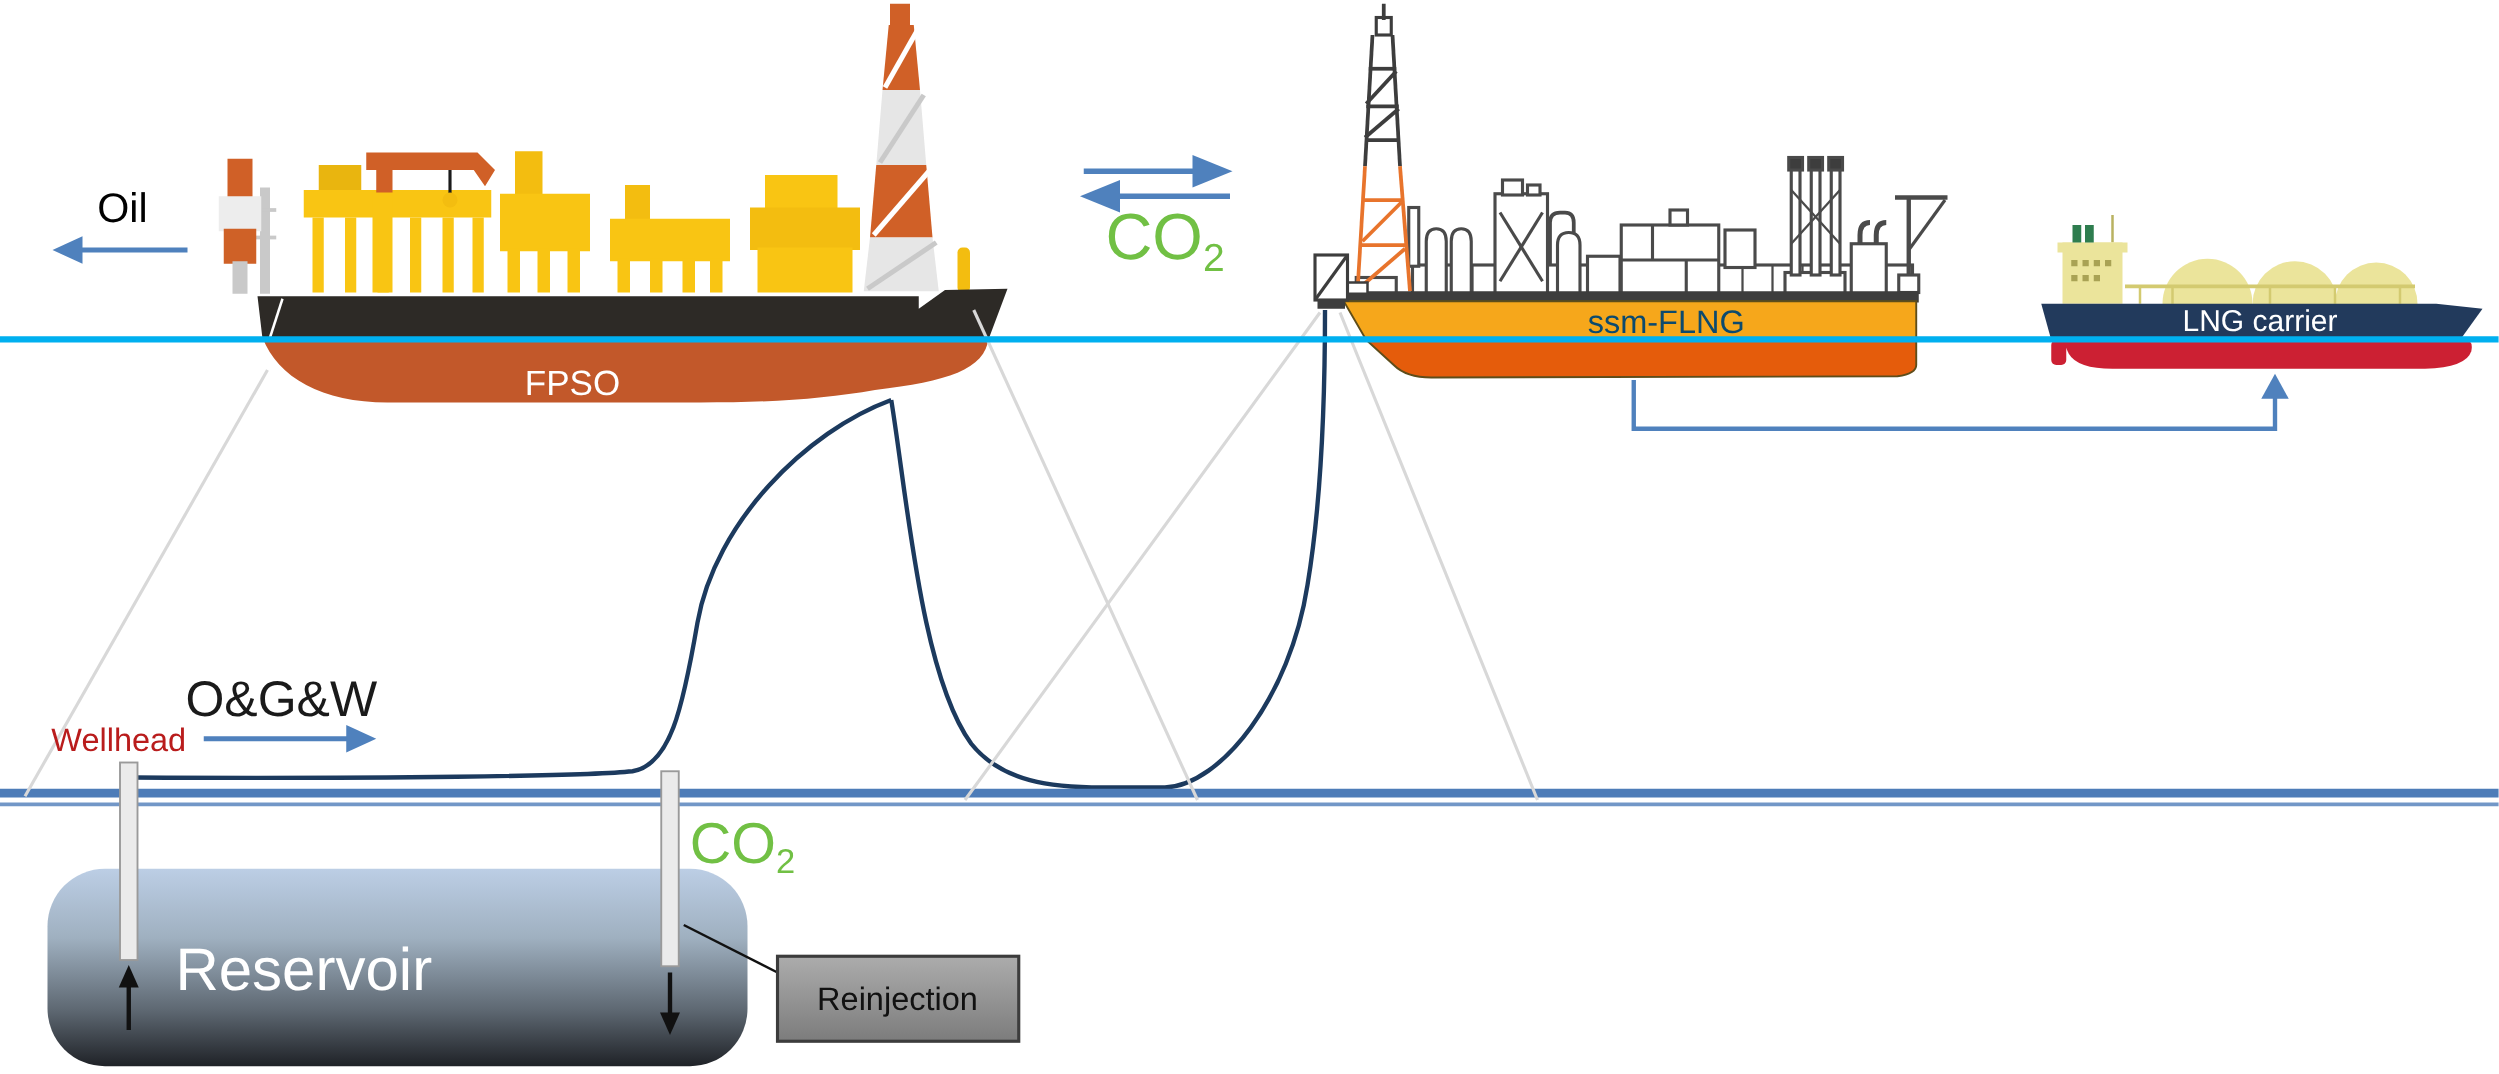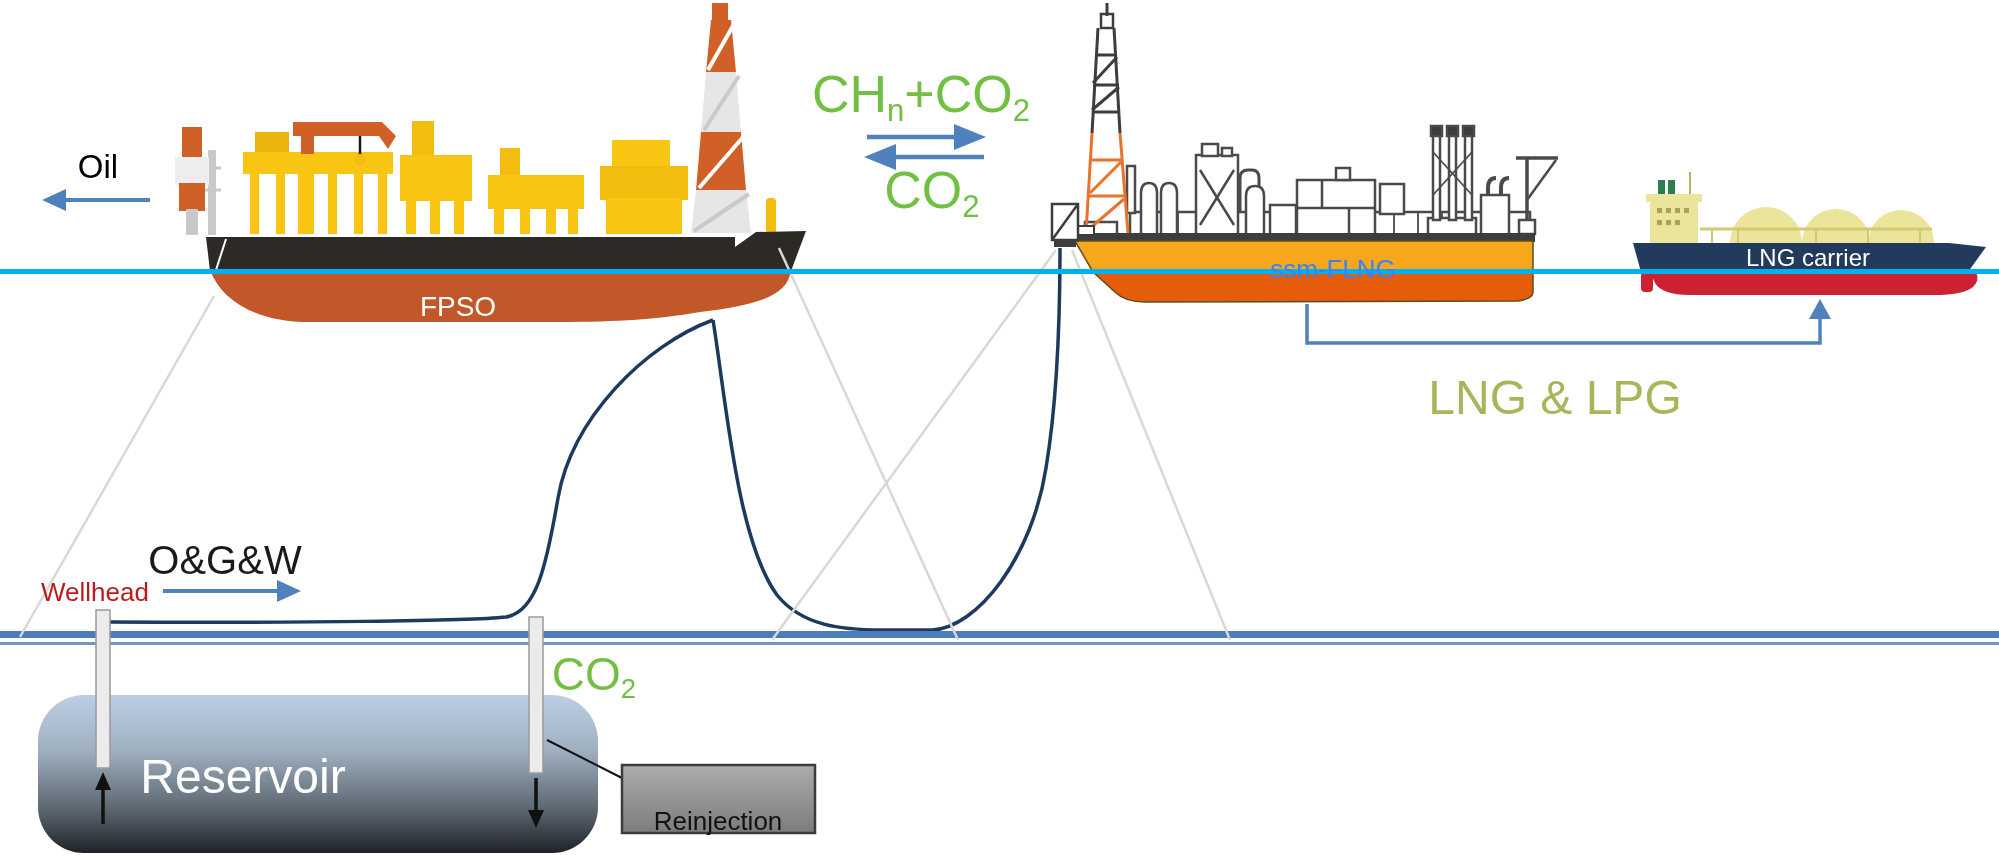--- a/index.html
+++ b/index.html
@@ -8,21 +8,21 @@
   #stage{position:absolute;left:0;top:0;width:1999px;height:859px;}
   svg{position:absolute;left:0;top:0;}
   .label{position:absolute;transform:translate(-50%,-50%);white-space:nowrap;
          line-height:1;z-index:5;}
   .label sub{font-size:0.60em;vertical-align:-0.30em;}
   .lbl-oil{font-size:33px;color:#000000;}
   .lbl-green{font-size:52px;color:#71c044;}
   .lbl-green-mid{font-size:46px;color:#71c044;}
   .lbl-olive{font-size:48px;color:#a4b85a;}
   .lbl-fpso{font-size:28px;color:#ffffff;}
-  .lbl-flng{font-size:26px;color:#3b82f6;margin-top:12px;}
+  .lbl-flng{font-size:26px;color:#0c4a6e;}
   .lbl-carrier{font-size:24px;color:#ffffff;}
   .lbl-ogw{font-size:40px;color:#1a1a1a;}
   .lbl-wellhead{font-size:26px;color:#b91c1c;}
   .lbl-reservoir{font-size:48px;color:#ffffff;}
   .lbl-reinjection{font-size:26px;color:#111111;}
 </style>
 </head>
 <body>
 
 <div id="stage">
@@ -273,41 +273,37 @@
     <polygon points="864,157 896,144 896,170" stroke="none"></polygon>
     <line x1="163" y1="591" x2="281" y2="591" stroke-width="4"></line>
     <polygon points="301,591 277,580 277,602" stroke="none"></polygon>
     <path d="M1307,304 L1307,343 L1820,343 L1820,317" fill="none" stroke-width="3.5"></path>
     <polygon points="1820,299 1809,319 1831,319" stroke="none"></polygon>
   </g>
 </svg>
 
 <div class="label lbl-oil" style="left:98px;top:166px;">Oil</div>
 
-<div class="label lbl-green" style="left:921px;top:97px;">
-  <span>CH</span><sub>n</sub><span>+CO</span><sub>2</sub>
-</div>
 
 <div class="label lbl-green" style="left:932px;top:193px;">
   <span>CO</span><sub>2</sub>
 </div>
 
 <div class="label lbl-fpso" style="left:458px;top:294px;margin-top:13px;">FPSO</div>
 
 <div class="label lbl-flng" style="left:1333px;top:257px;">ssm-FLNG</div>
 
 <div class="label lbl-carrier" style="left:1808px;top:258px;">LNG carrier</div>
 
-<div class="label lbl-olive" style="left:1555px;top:398px;">LNG &amp; LPG</div>
 
 <div class="label lbl-ogw" style="left:225px;top:560px;">O&amp;G&amp;W</div>
 
 <div class="label lbl-wellhead" style="left:95px;top:592px;">Wellhead</div>
 
 <div class="label lbl-green-mid" style="left:594px;top:677px;">
   <span>CO</span><sub>2</sub>
 </div>
 
 <div class="label lbl-reservoir" style="left:243px;top:777px;">Reservoir</div>
 
-<div class="label lbl-reinjection" style="left:718px;top:799px;margin-top:22px;">Reinjection</div>
+<div class="label lbl-reinjection" style="left:718px;top:799px;">Reinjection</div>
 
 </div>
 
 </body></html>

